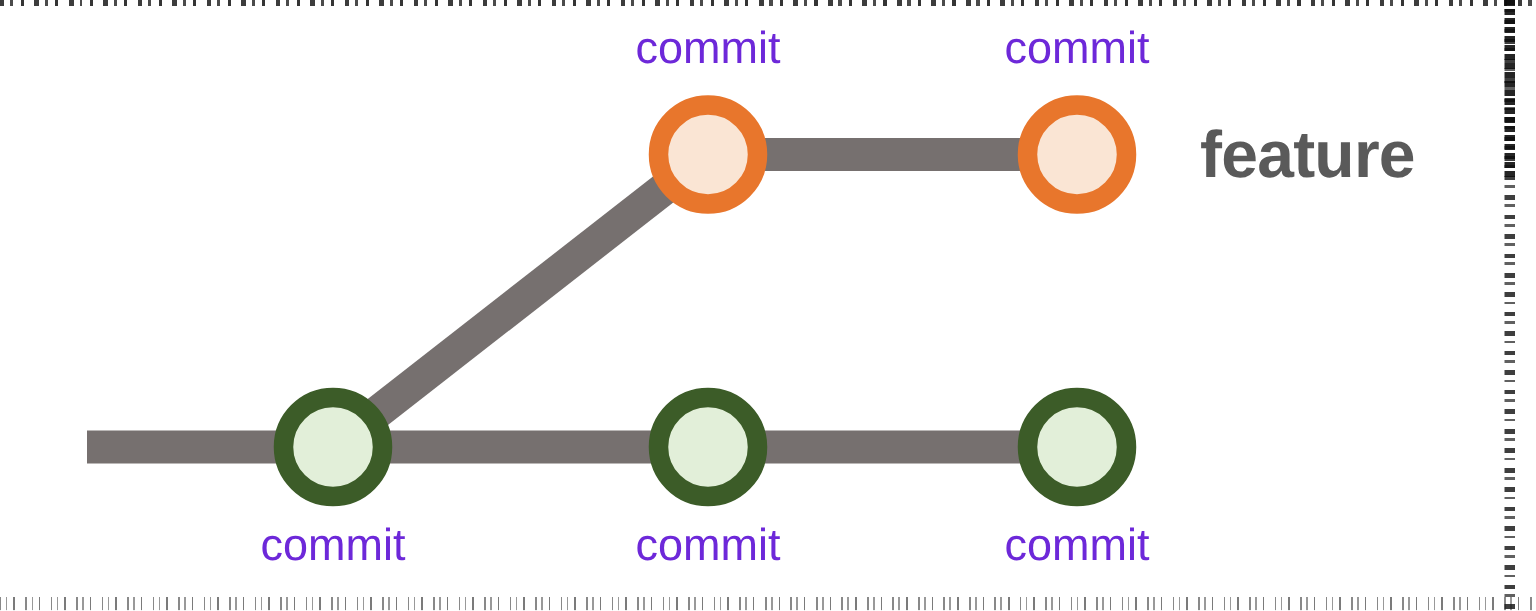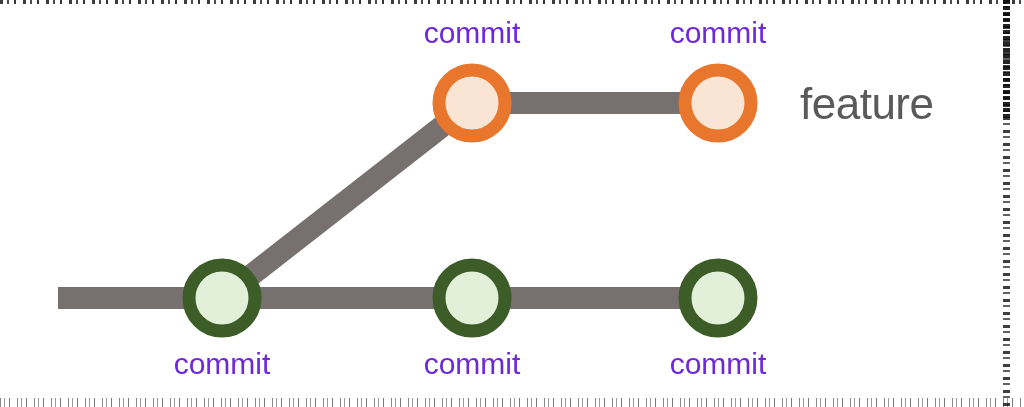--- a/index.html
+++ b/index.html
@@ -31,21 +31,21 @@
     font-weight: 400;
     color: #6d28d9;
     white-space: nowrap;
     transform: translateX(-50%);
     letter-spacing: 0px;
   }
   .branch-label {
     position: absolute;
     font-family: "Liberation Sans", sans-serif;
     font-size: 44px;
-    font-weight: 400;
+    font-weight: 700;
     color: #5a5a5a;
     white-space: nowrap;
     letter-spacing: -0.5px;
   }
   
   .edge-noise {
     position: absolute;
     pointer-events: none;
     opacity: 0.85;
   }

